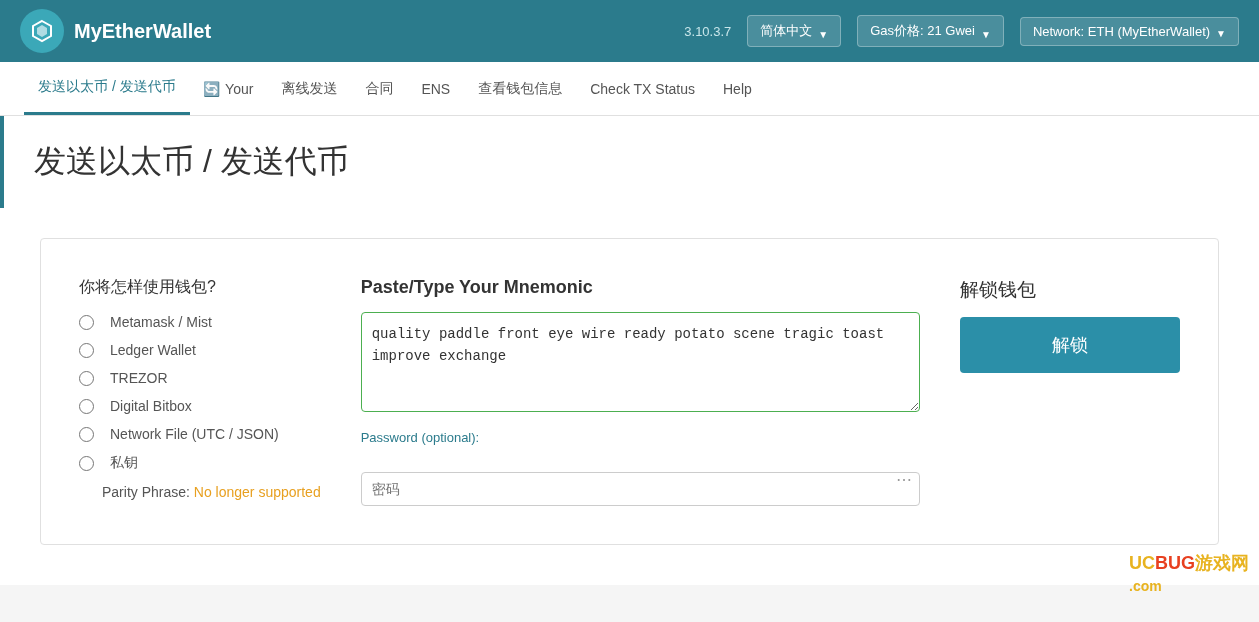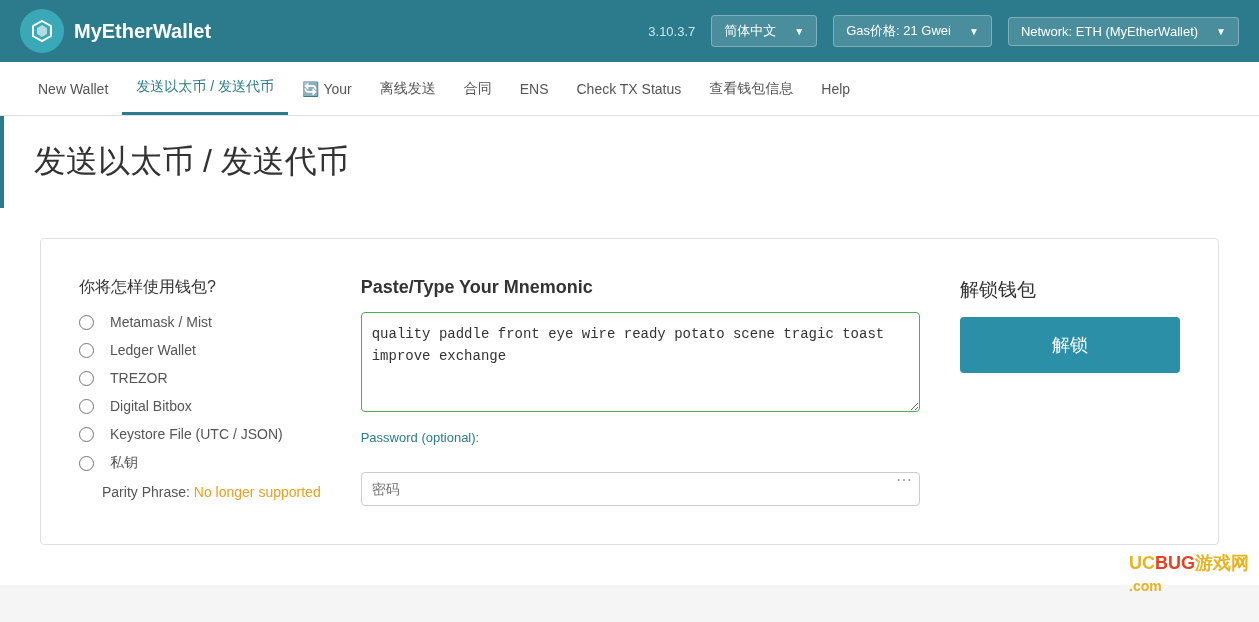--- a/index.html
+++ b/index.html
@@ -45,22 +45,22 @@
     }
     .header-btn {
       background: rgba(255,255,255,0.15);
       color: white;
       border: 1px solid rgba(255,255,255,0.3);
       border-radius: 4px;
       padding: 6px 12px;
       font-size: 13px;
       cursor: pointer;
       display: flex;
-      align-items: center;
-      gap: 18px;
+      align-items: flex-end;
+      gap: 6px;
       white-space: nowrap;
     }
     .dropdown-arrow { font-size: 10px; }
 
     
     .nav {
       background: white;
       border-bottom: 1px solid #e0e0e0;
       display: flex;
       align-items: center;
@@ -265,31 +265,30 @@
     <span>Gas价格: 21 Gwei</span>
     <span class="dropdown-arrow">▼</span>
   </button>
   <button class="header-btn">
     <span>Network: ETH (MyEtherWallet)</span>
     <span class="dropdown-arrow">▼</span>
   </button>
 </div>
 
 <nav class="nav">
-  <a class="nav-item">New Wallet</a>
   <a class="nav-item active">发送以太币 / 发送代币</a>
   <a class="nav-item">
     <span>🔄</span>
     <span>Your</span>
   </a>
   <a class="nav-item">离线发送</a>
   <a class="nav-item">合同</a>
   <a class="nav-item">ENS</a>
+  <a class="nav-item">查看钱包信息</a>
   <a class="nav-item">Check TX Status</a>
-  <a class="nav-item">查看钱包信息</a>
   <a class="nav-item">Help</a>
 </nav>
 
 <div class="page-title-bar">
   <h1 class="page-title">发送以太币 / 发送代币</h1>
 </div>
 
 <div class="main-content">
   <div class="content-card">
 
@@ -307,21 +306,21 @@
       <label class="radio-option">
         <input type="radio" name="wallet-type" style="">
         <span>TREZOR</span>
       </label>
       <label class="radio-option">
         <input type="radio" name="wallet-type" style="">
         <span>Digital Bitbox</span>
       </label>
       <label class="radio-option">
         <input type="radio" name="wallet-type" style="">
-        <span>Keystore File (UTC / JSON)</span>
+        <span>Network File (UTC / JSON)</span>
       </label>
       <label class="radio-option">
         <input type="radio" name="wallet-type" style="">
         <span>私钥</span>
       </label>
       <div class="parity-note">
         <span>Parity Phrase:</span>
         <a class="parity-link">No longer supported</a>
       </div>
     </div>

